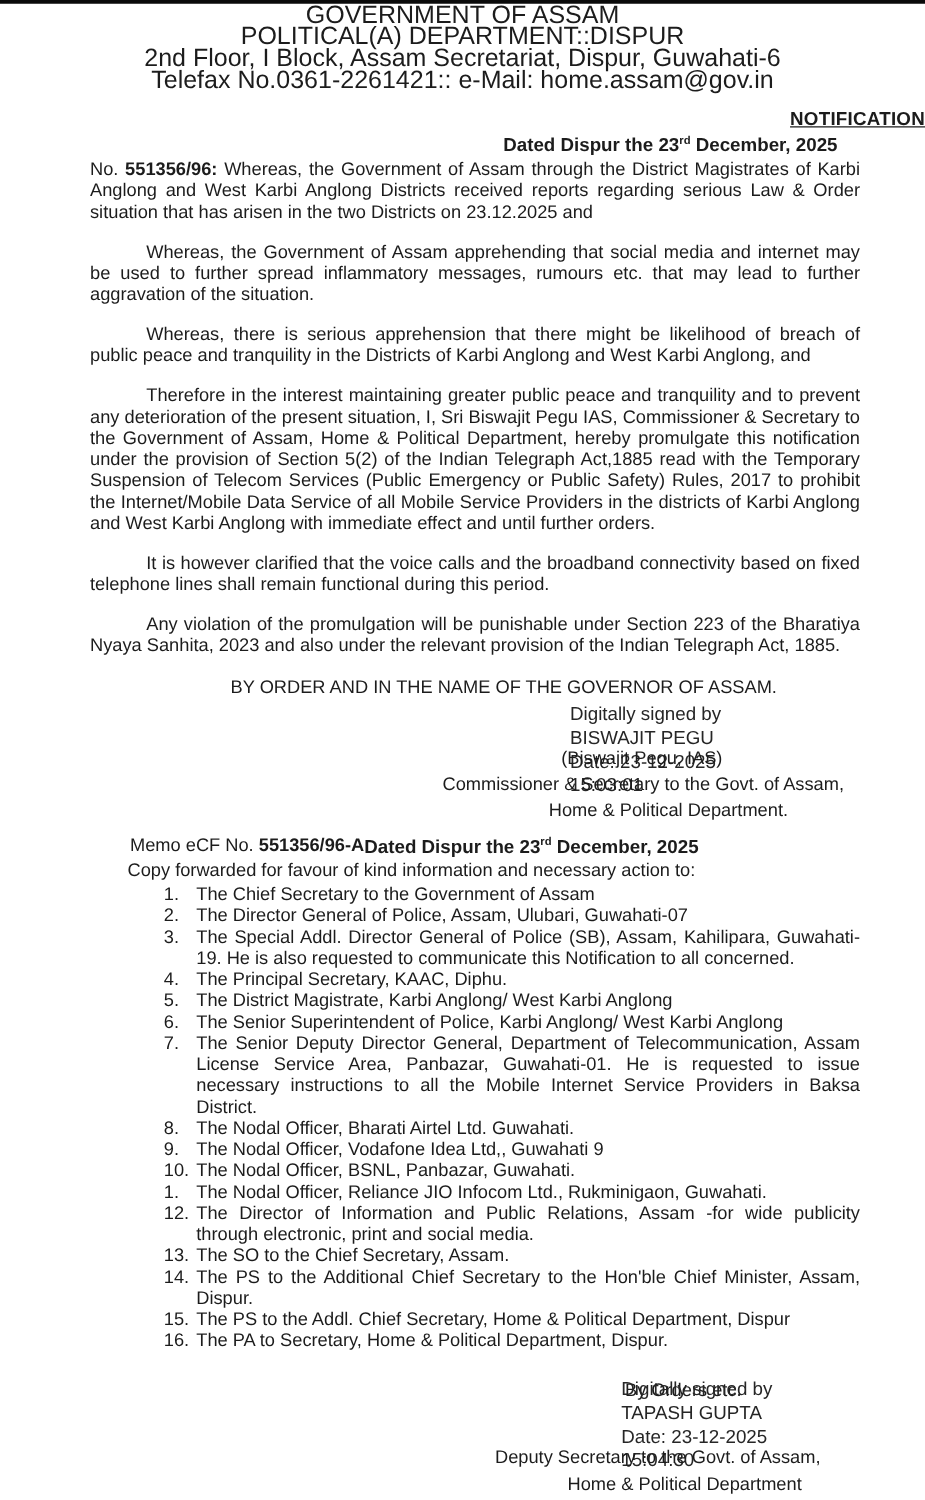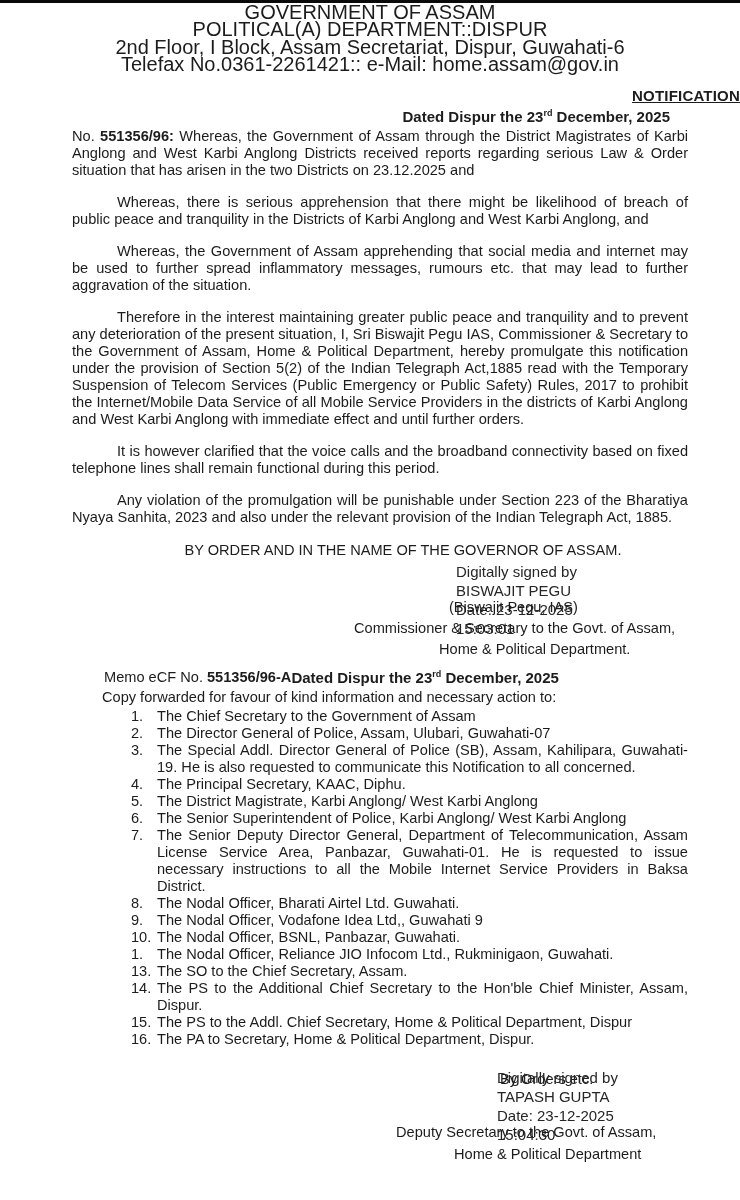--- a/index.html
+++ b/index.html
@@ -119,22 +119,22 @@
   </div>
 
   <div class="date-line">
     <span>Dated Dispur the 23</span><sup class="ord">rd</sup><span> December, 2025</span>
   </div>
 
   <div class="content">
     <p class="first">
       <span>No. </span><b>551356/96:</b><span> Whereas, the Government of Assam through the District Magistrates of Karbi Anglong and West Karbi Anglong Districts received reports regarding serious Law &amp; Order situation that has arisen in the two Districts on 23.12.2025 and</span>
     </p>
+    <p class="indent">Whereas, the Government of Assam apprehending that social media and internet may be used to further spread inflammatory messages, rumours etc. that may lead to further aggravation of the situation.</p>
     <p class="indent">Whereas, there is serious apprehension that there might be likelihood of breach of public peace and tranquility in the Districts of Karbi Anglong and West Karbi Anglong, and</p>
-    <p class="indent">Whereas, the Government of Assam apprehending that social media and internet may be used to further spread inflammatory messages, rumours etc. that may lead to further aggravation of the situation.</p>
     <p class="indent">Therefore in the interest maintaining greater public peace and tranquility and to prevent any deterioration of the present situation, I, Sri Biswajit Pegu IAS, Commissioner &amp; Secretary to the Government of Assam, Home &amp; Political Department, hereby promulgate this notification under the provision of Section 5(2) of the Indian Telegraph Act,1885 read with the Temporary Suspension of Telecom Services (Public Emergency or Public Safety) Rules, 2017 to prohibit the Internet/Mobile Data Service of all Mobile Service Providers in the districts of Karbi Anglong and West Karbi Anglong with  immediate effect and until further orders.</p>
     <p class="indent">It is however clarified that the voice calls and the broadband connectivity based on fixed telephone lines shall remain functional during this period.</p>
     <p class="indent">Any violation of the promulgation will be punishable under Section 223 of the Bharatiya Nyaya Sanhita, 2023 and also under the relevant provision of the Indian Telegraph Act, 1885.</p>
     <p class="by-order">BY ORDER AND IN THE NAME OF THE GOVERNOR OF ASSAM.</p>
 
     <div class="sigblock sig1">
       <div class="digital" style="left:384px; top:0;">
         <div>Digitally signed by</div>
         <div>BISWAJIT PEGU</div>
         <div>Date: 23-12-2025</div>
@@ -191,20 +191,24 @@
         </div>
       <div class="li">
           <span class="num">10.</span>
           <span class="itext">The Nodal Officer, BSNL, Panbazar, Guwahati.</span>
         </div>
       <div class="li">
           <span class="num">1.</span>
           <span class="itext">The Nodal Officer, Reliance JIO Infocom Ltd., Rukminigaon, Guwahati.</span>
         </div>
       <div class="li">
+          <span class="num">12.</span>
+          <span class="itext">The Director of Information and Public Relations, Assam -for wide publicity through electronic, print and social media.</span>
+        </div>
+      <div class="li">
           <span class="num">13.</span>
           <span class="itext">The SO to the Chief Secretary, Assam.</span>
         </div>
       <div class="li">
           <span class="num">14.</span>
           <span class="itext">The PS to the Additional Chief Secretary to the Hon'ble Chief Minister, Assam, Dispur.</span>
         </div>
       <div class="li">
           <span class="num">15.</span>
           <span class="itext">The PS to the Addl. Chief Secretary, Home &amp; Political Department, Dispur</span>

